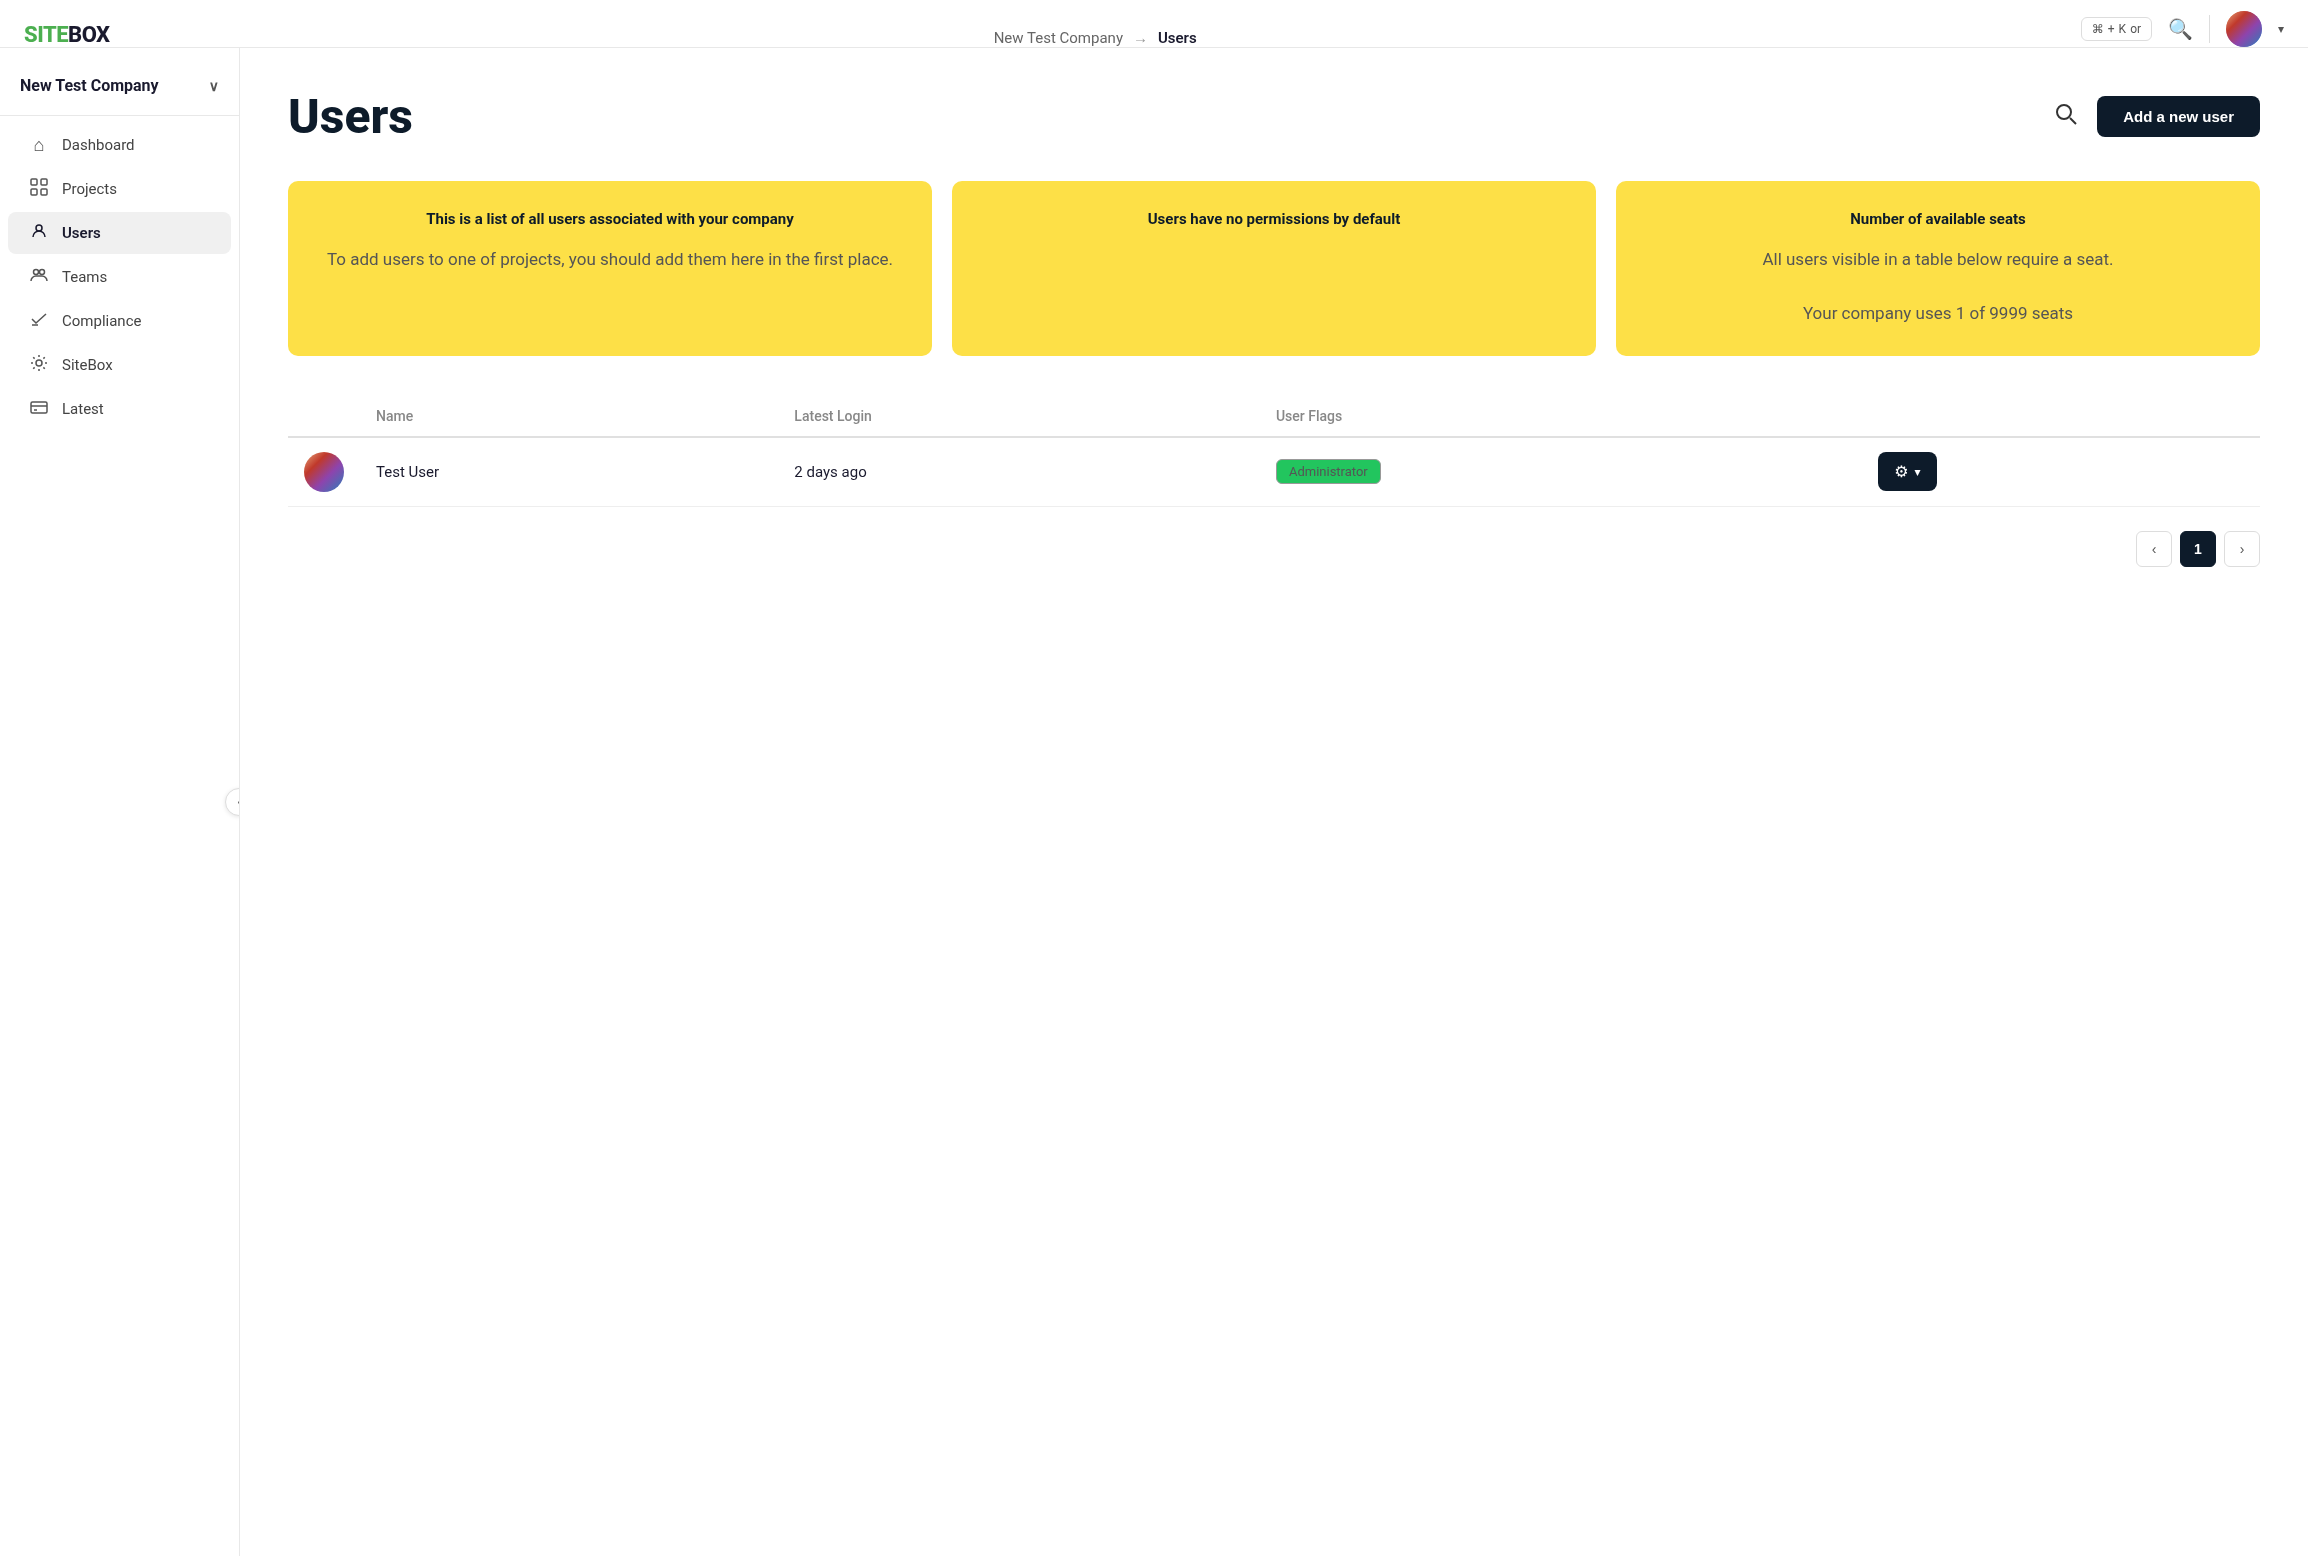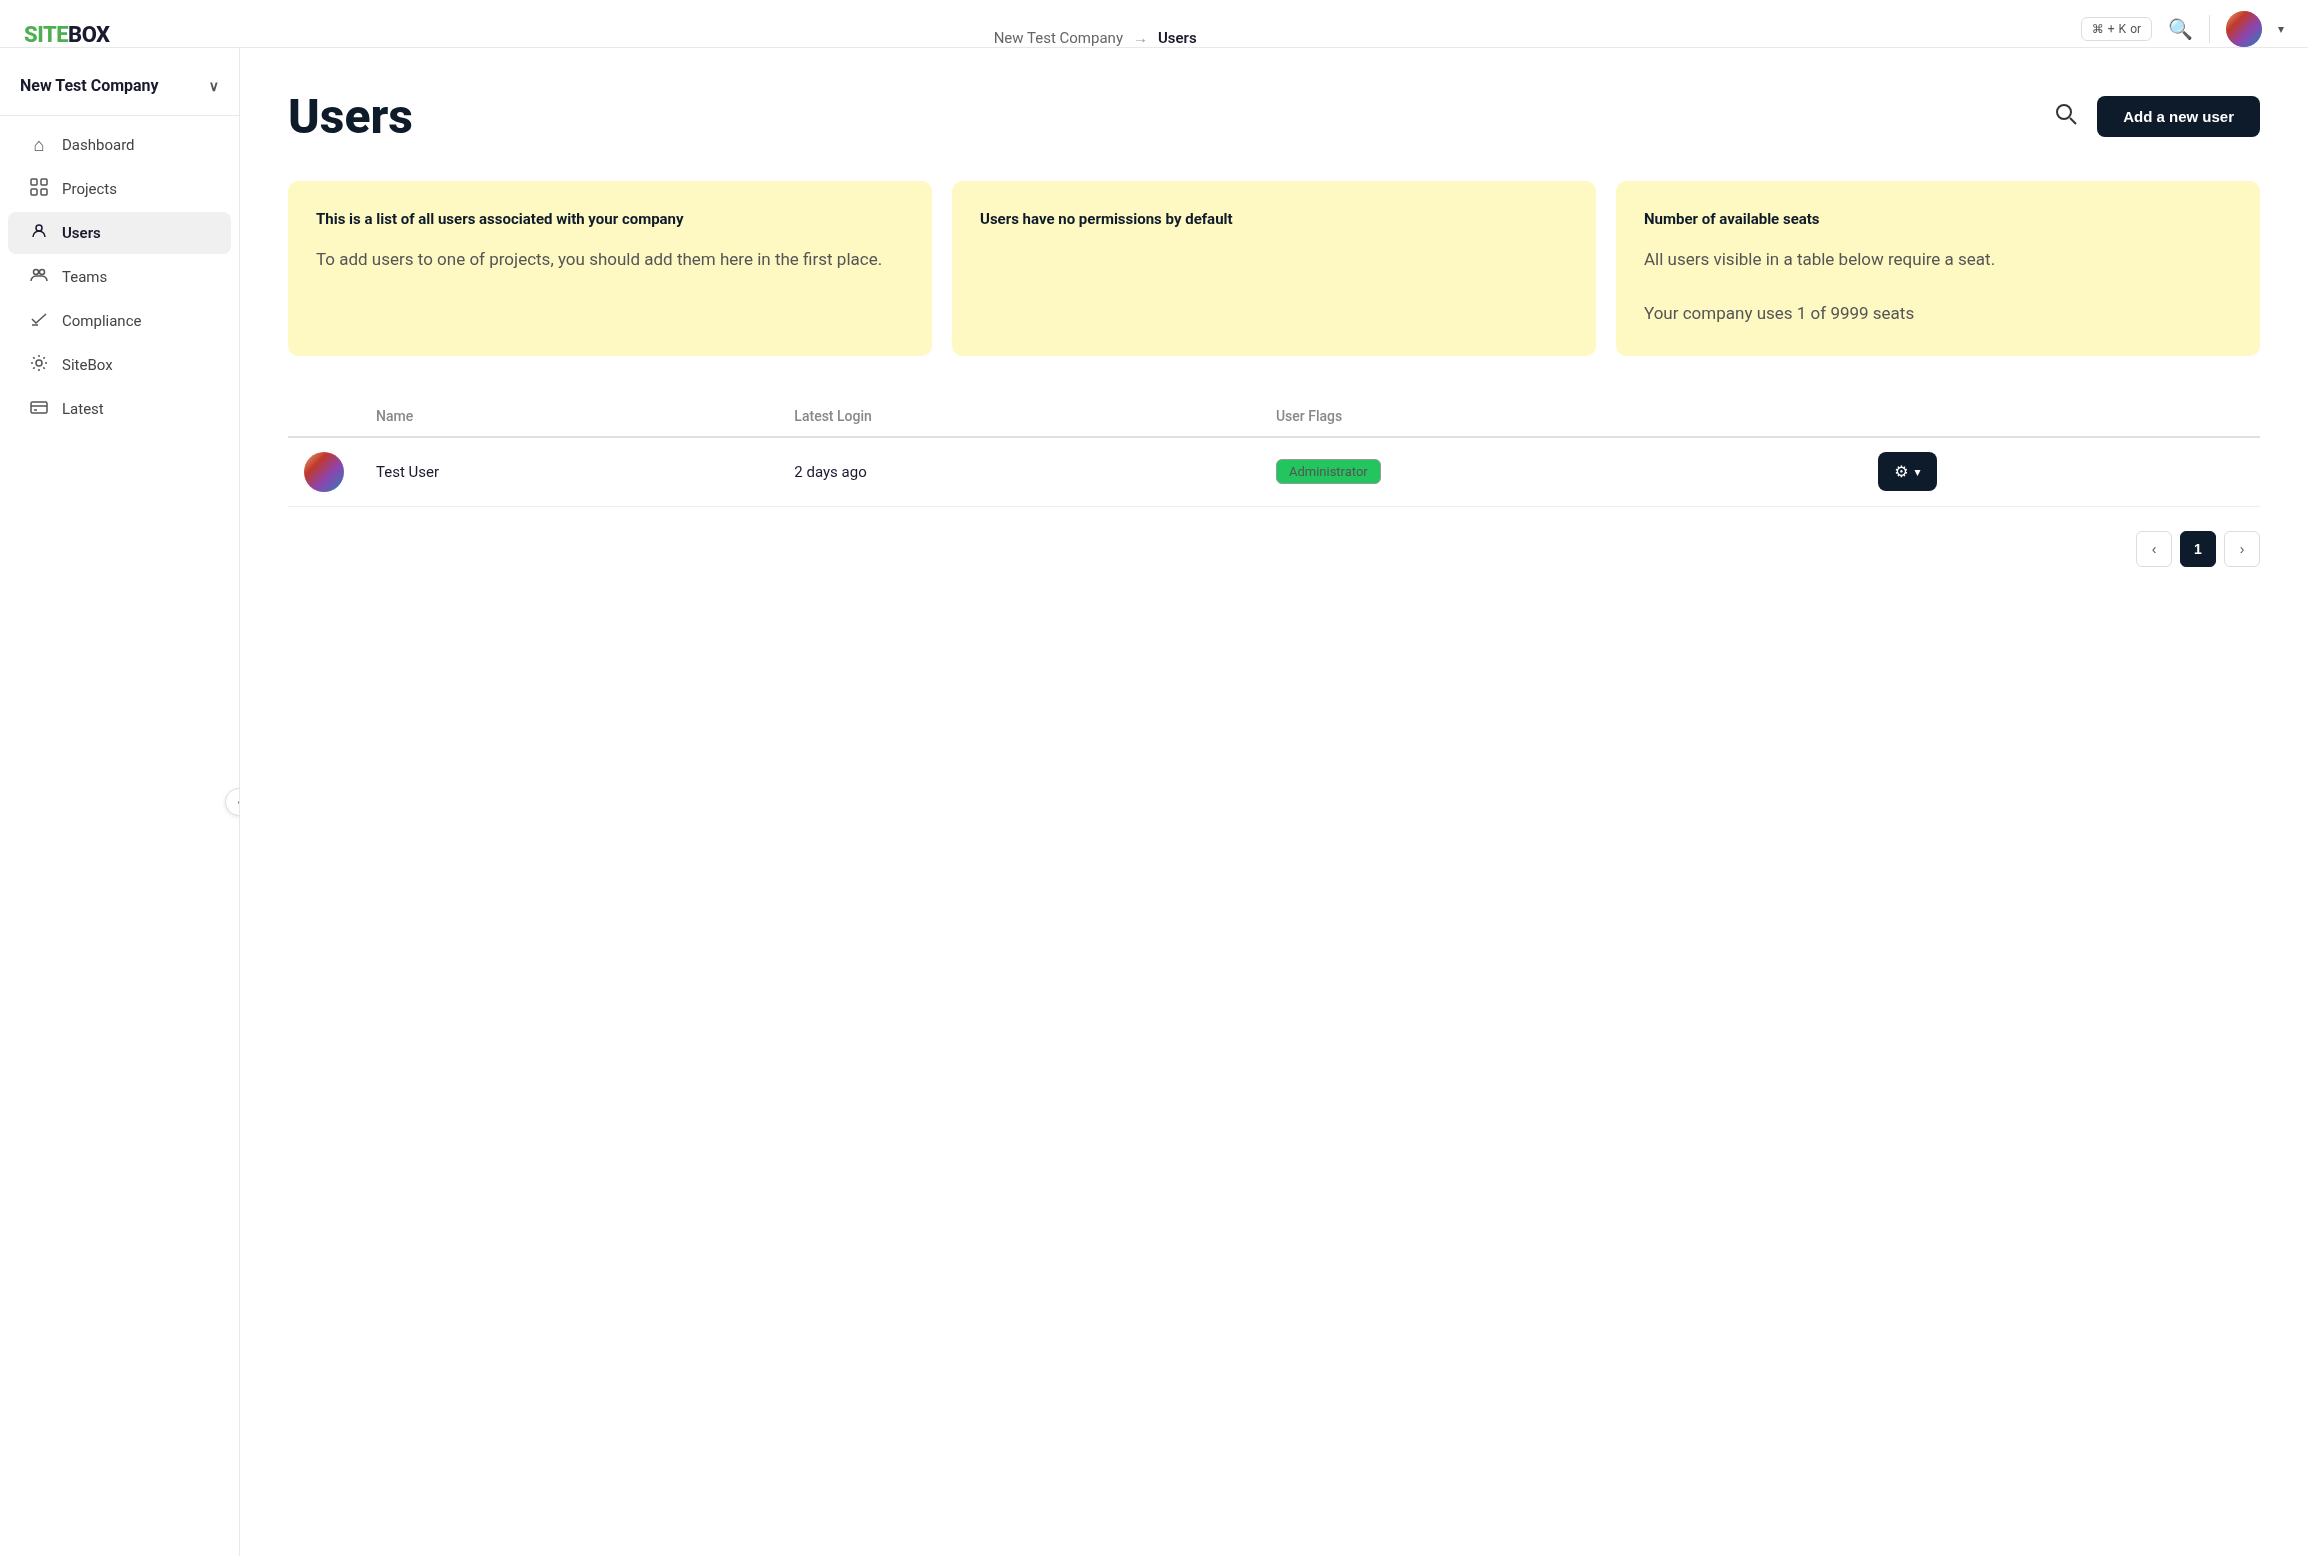--- a/index.html
+++ b/index.html
@@ -66,21 +66,21 @@
     .page-title { font-size: 48px; font-weight: 800; color: #0d1b2a; }
     .header-actions { display: flex; align-items: center; gap: 16px; }
     .search-btn { background: none; border: none; cursor: pointer; font-size: 22px; color: #333; padding: 4px; }
     .add-user-btn {
       background: #0d1b2a; color: #fff; border: none; border-radius: 8px;
       padding: 12px 26px; font-size: 15px; font-weight: 600; cursor: pointer;
     }
 
     
     .info-cards { display: grid; grid-template-columns: 1fr 1fr 1fr; gap: 20px; margin-bottom: 40px; }
-    .info-card { background: #fef9c3; border-radius: 10px; padding: 28px; }
+    .info-card { background: #fde047; border-radius: 10px; padding: 28px; text-align: center; }
     .info-card-title { font-size: 15px; font-weight: 700; color: #0d1b2a; margin-bottom: 16px; line-height: 1.4; }
     .info-card-body { font-size: 17px; color: #555; line-height: 1.6; }
 
     
     .users-table { width: 100%; border-collapse: collapse; }
     .users-table thead tr { border-bottom: 2px solid #e0e0e0; }
     .users-table th { text-align: left; padding: 12px 16px; font-size: 14px; font-weight: 500; color: #888; }
     .users-table th:first-child { width: 60px; }
     .users-table tbody tr { border-bottom: 1px solid #eee; margin-top: 41px; }
     .users-table td { padding: 14px 16px; font-size: 15px; vertical-align: middle; }

